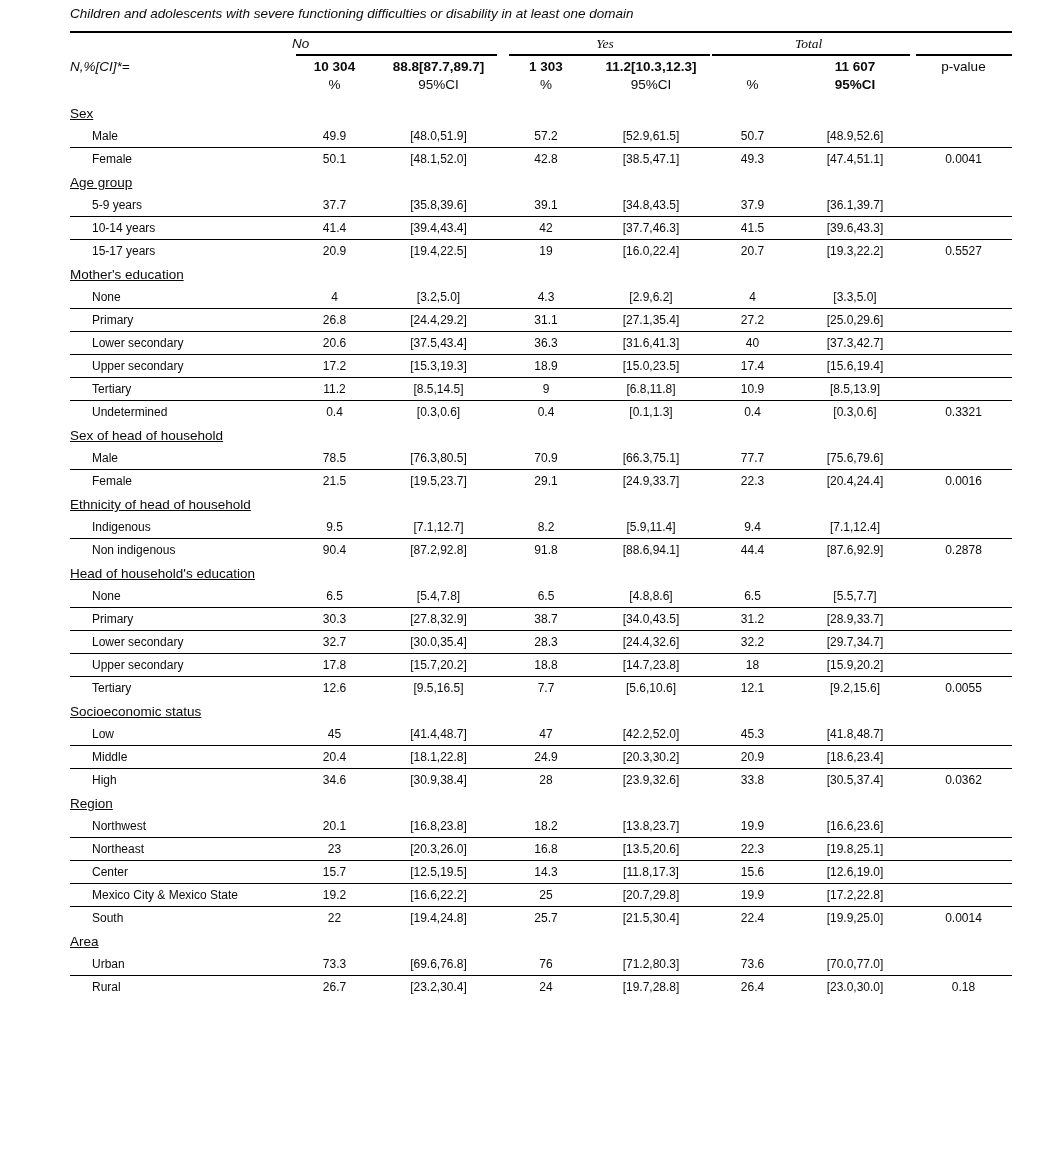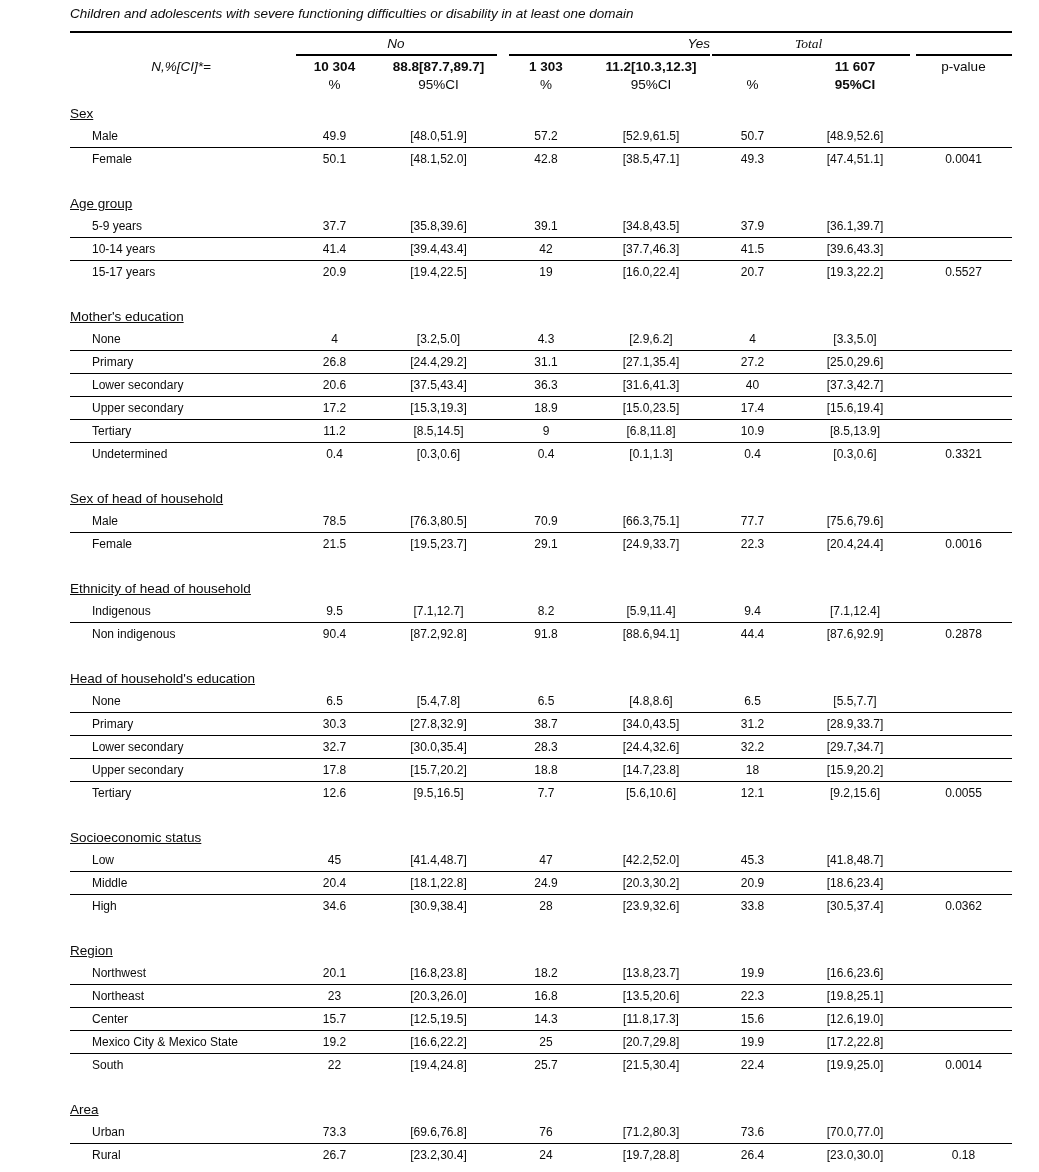--- a/index.html
+++ b/index.html
@@ -23,36 +23,36 @@
   .hl-yes    { left:509px; top:54px; width:201px; height:1.6px; }
   .hl-total  { left:712px; top:54px; width:198px; height:1.6px; }
   .hl-pval   { left:916px; top:54px; width:96px;  height:1.6px; }
 
   .grid {
     display:grid;
     grid-template-columns:222px 85px 123px 92px 118px 85px 120px 97px;
     width:942px;
   }
   .ghdr-row { position:absolute; left:70px; top:35px; height:18px; line-height:18px; font-size:13.5px; }
-  .g-no    { grid-column:2/4; text-align:center; font-style:italic; }
-  .g-yes   { grid-column:4/6; text-align:right; font-style:italic; }
+  .g-no    { grid-column:2/4; text-align:left; font-style:italic; }
+  .g-yes   { grid-column:4/6; text-align:center; font-style:italic;font-family:Liberation Serif, serif; }
   .g-total { grid-column:7/8; text-align:left; font-style:italic;font-family:Liberation Serif, serif; }
 
   .n-row   { position:absolute; left:70px; top:58px; height:18px; line-height:18px; font-size:13.5px; }
   .sub-row { position:absolute; left:70px; top:76px; height:18px; line-height:18px; font-size:13.5px; }
 
   .cell { overflow:hidden; white-space:nowrap; }
   .num  { text-align:center; }
   .it   { }
   .b    { font-weight:bold; }
-  .nlab { text-align:center; font-style:italic; }
+  .nlab { text-align:left; font-style:italic; }
 
   
   .tbody { position:absolute; left:70px; top:90px; width:942px; }
-  .section { margin-top:21px; }
+  .section { }
   .tbody .section:first-child { margin-top:12px; }
   .sec-hdr { height:23px; line-height:23px; font-size:13.5px;text-decoration:underline; }
   .row { height:23px; line-height:23px; font-size:12px; box-sizing:border-box; }
   .row.sep { border-bottom:1.6px solid #000; }
   .label { padding-left:22px; }
 </style>
 </head>
 <body>
 
 <div class="sheet">

